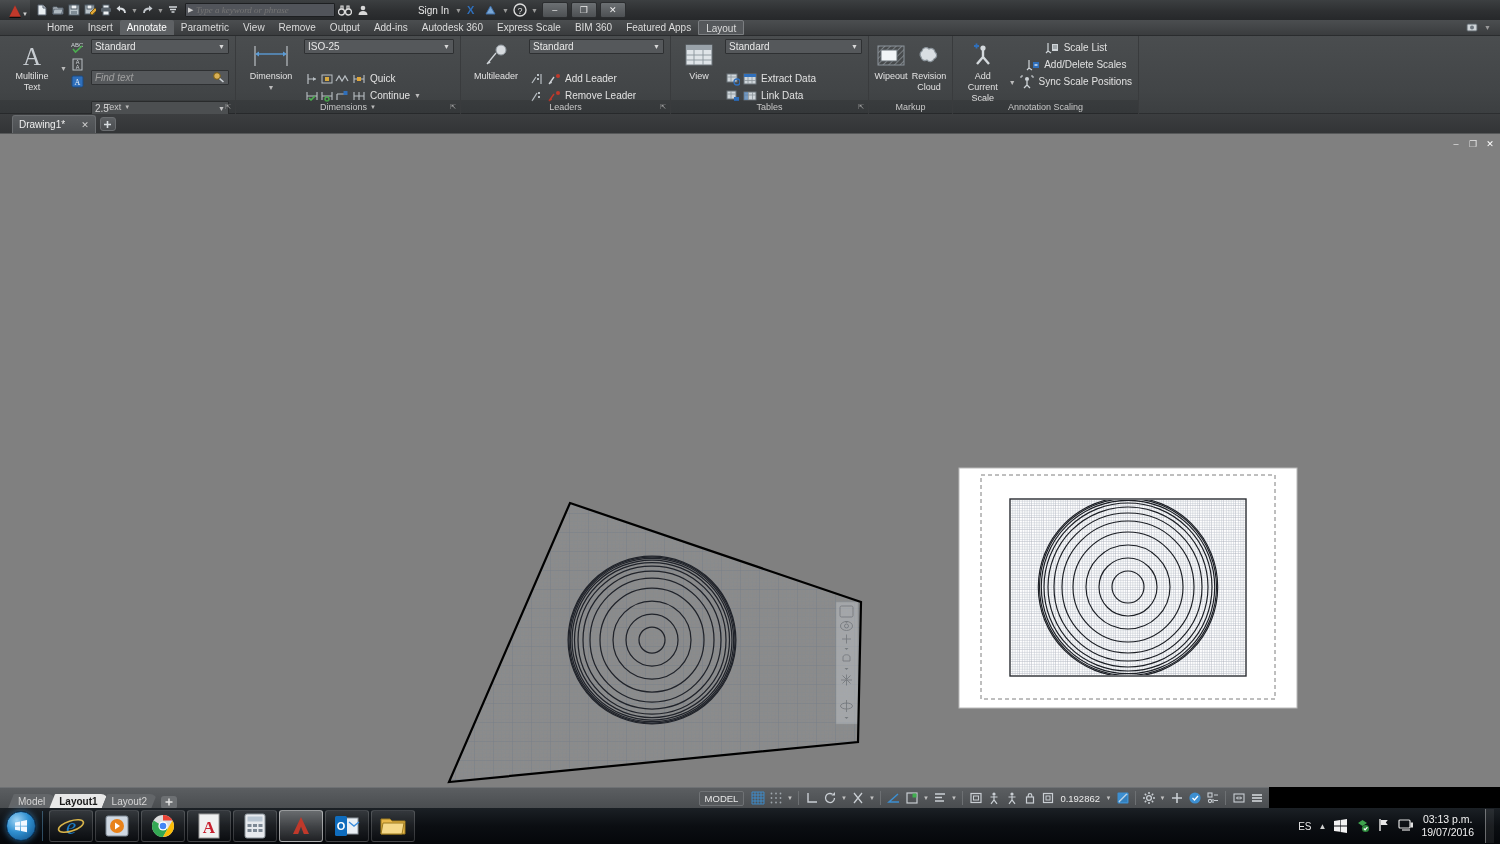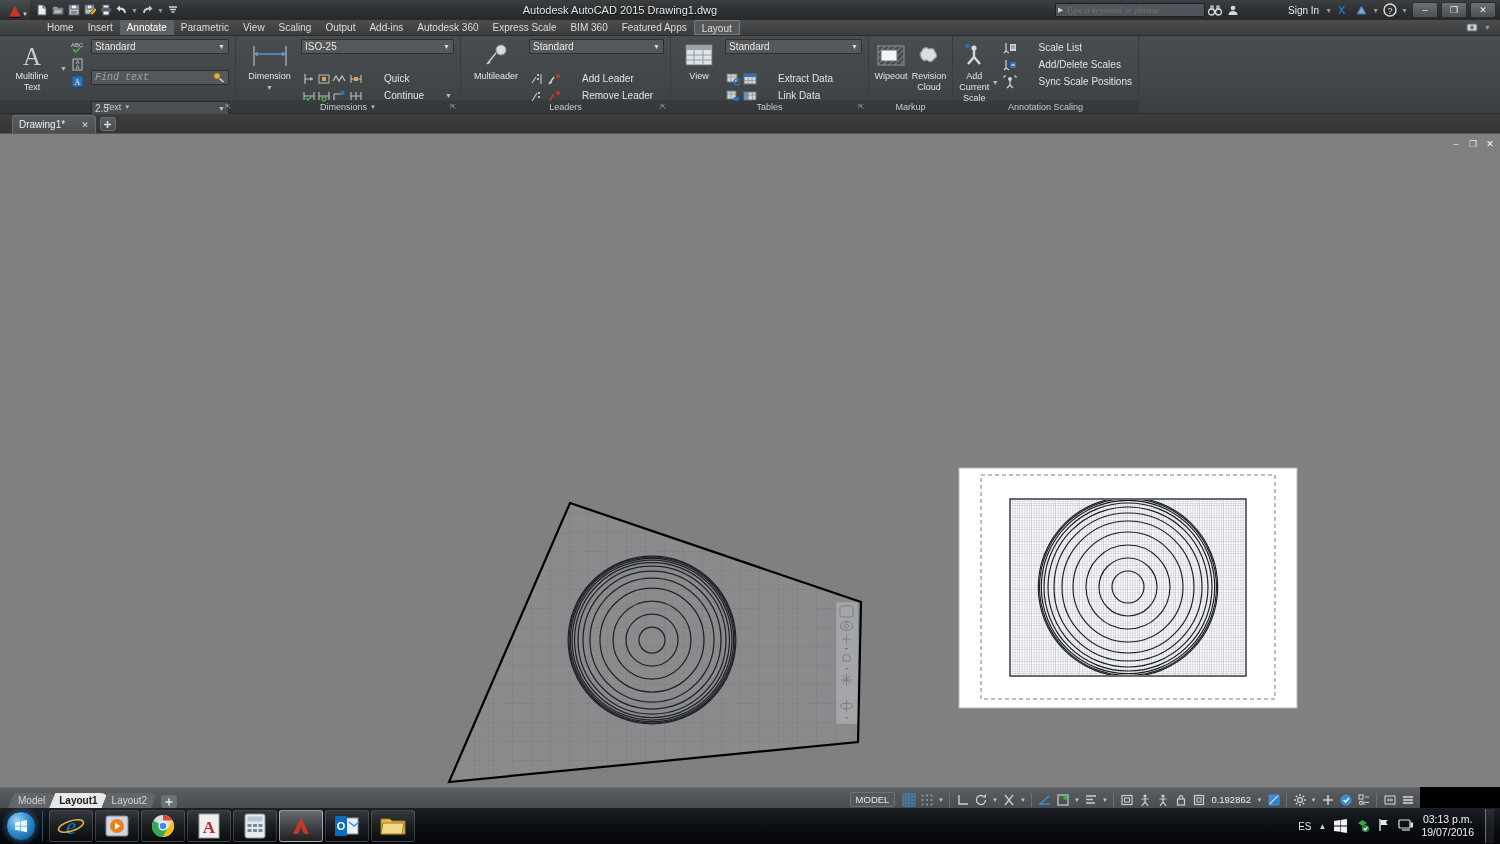--- a/index.html
+++ b/index.html
@@ -95,23 +95,23 @@
     padding-top: 2px; color: #e2e2e2; font-size: 9px; text-align: center; line-height: 11px;
   }
   .bigbtn .ic { height: 30px; display: flex; align-items: center; justify-content: center; }
   .combo {
     height: 15px; background: #55585b; border: 1px solid #2e3032; border-radius: 1px;
     display: flex; align-items: center; padding: 0 3px; margin-bottom: 16px;
     font-size: 10px; color: #e8e8e8; position: relative;
   }
   .combo .cv { flex: 1; overflow: hidden; white-space: nowrap; }
   .combo .ca { font-size: 7px; color: #d8d8d8; }
-  .combo.ph .cv { color: #a0a0a0; font-style: italic; font-family: Liberation Mono, monospace; }
-  .rowbtn { display: flex; align-items: center; height: 17px; gap: 21px; padding: 0 2px;
-            font-size: 10px; color: #e2e2e2; white-space: nowrap; }
+  .combo.ph .cv { color: #a0a0a0; font-style: italic; font-family: Liberation Sans, sans-serif; }
+  .rowbtn { display: flex; align-items: center; height: 17px; gap: 4px; padding: 0 2px;
+            font-size: 10px; color: #e2e2e2; white-space: nowrap; justify-content: center; }
   .sm { width: 15px; height: 15px; display: flex; align-items: center; justify-content: center; }
   .leftcol { display: flex; flex-direction: column; align-items: center; justify-content: center;
              width: 22px; gap: 2px; padding-top: 1px; }
 
   
   .filetabs {
     position: absolute; left: 0; top: 114px; width: 1500px; height: 20px;
     background: linear-gradient(to bottom,#3c3e40,#323436);
     display: flex; align-items: flex-end; padding-left: 12px;
     border-bottom: 1px solid #565859;
@@ -139,23 +139,23 @@
     position: absolute; right: 4px; top: 5px; display: flex; gap: 5px;
     font-size: 9px; color: #e9e9e9;
   }
   .docctl span { width: 12px; text-align: center; }
 
   
   .cvs-svg { position: absolute; left: 0; top: 0; }
 
   
   .statusbar {
-    position: absolute; left: 0; top: 787px; width: 1420px; height: 21px;
+    position: absolute; left: 0; top: 787px; width: 1269px; height: 21px;
     background: linear-gradient(to bottom,#5b5e61,#4a4d50);
-    display: flex; align-items: flex-end; border-top: 1px solid #6e7174;
+    display: flex; align-items: center; border-top: 1px solid #6e7174;
   }
   .ltab {
     height: 15px; padding: 0 10px; font-size: 10px; color: #d5d5d5;
     display: flex; align-items: center; background: #636669;
     border-radius: 7px 7px 0 0; margin-right: -6px;
     clip-path: polygon(6px 0, 100% 0, calc(100% - 6px) 100%, 0 100%);
   }
   .ltab.active { background: #e8e8e8; color: #1a1a1a; font-weight: bold; }
   .ltab-plus {
     width: 16px; height: 13px; margin-left: 10px; background: #6d7073;
@@ -259,21 +259,20 @@
             <path d="M8 1.5l3.5 3L8 7.5z" fill="#c3c8cd"></path>
           </svg>
       </div>
       <span class="qsep">▼</span>
       <div class="qicon">
         <svg width="12" height="12" viewBox="0 0 12 12">
             <path d="M2 3h8M3 5.5h6M4.5 8h3" stroke="#d2d6da" stroke-width="1.3"></path>
           </svg>
       </div>
     </div>
-    <div class="title-text">Autodesk AutoCAD 2015   Drawing1.dwg</div>
     <div class="tb-right">
       <div class="search-box">
         <span class="arr">▶</span>
         <input placeholder="Type a keyword or phrase" style="">
       </div>
       <span class="tb-icn">
         <svg width="14" height="12" viewBox="0 0 14 12">
             <circle cx="3.5" cy="8" r="3" fill="none" stroke="#dcdcdc" stroke-width="1.3"></circle>
             <circle cx="10.5" cy="8" r="3" fill="none" stroke="#dcdcdc" stroke-width="1.3"></circle>
             <path d="M3 5V2h2v3M9 5V2h2v3" stroke="#dcdcdc" stroke-width="1.2" fill="none"></path>
@@ -310,21 +309,21 @@
       <div class="wbtn">✕</div>
     </div>
   </div>
 
   <div class="ribbon-tabs">
     <div class="rtab">Home</div>
     <div class="rtab">Insert</div>
     <div class="rtab active">Annotate</div>
     <div class="rtab">Parametric</div>
     <div class="rtab">View</div>
-    <div class="rtab">Scaling</div>
+    <div class="rtab">Remove</div>
     <div class="rtab">Output</div>
     <div class="rtab">Add-ins</div>
     <div class="rtab">Autodesk 360</div>
     <div class="rtab">Express Scale</div>
     <div class="rtab">BIM 360</div>
     <div class="rtab">Featured Apps</div>
     <div class="rtab" style="background:#55585b;border:1px solid #7b7e81;">Layout</div>
     <div class="tabs-right">
       <span class="tb-icn">
         <svg width="14" height="11" viewBox="0 0 14 11">

